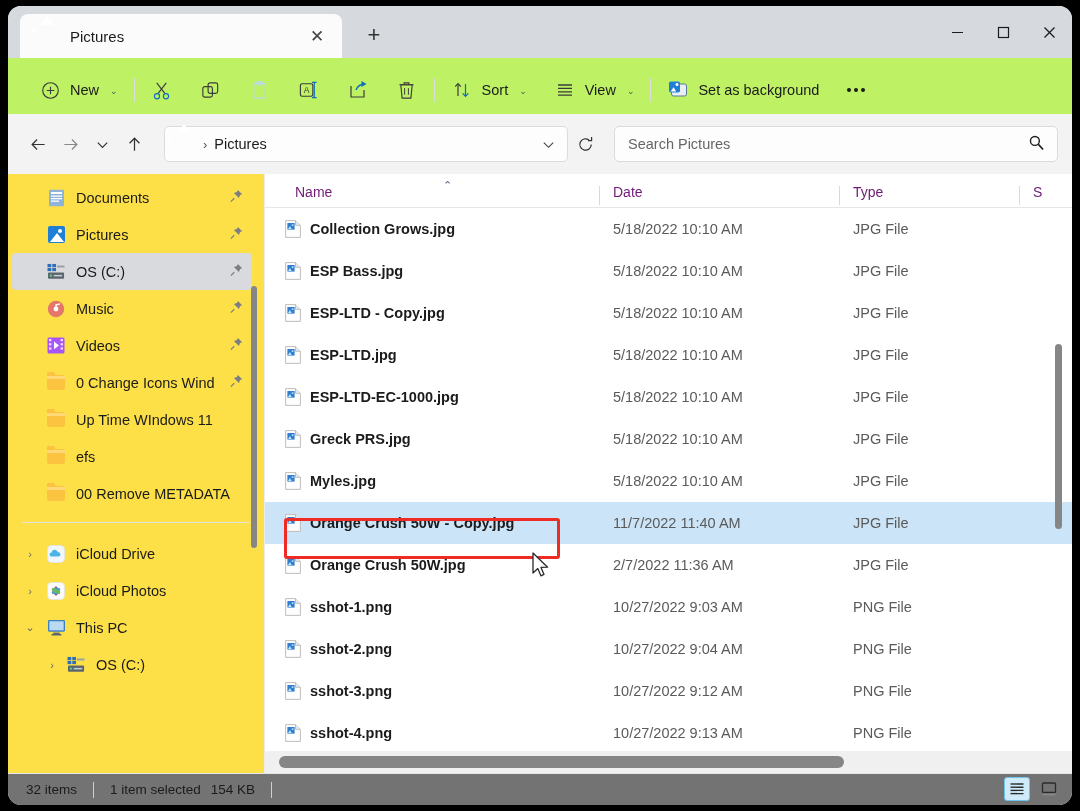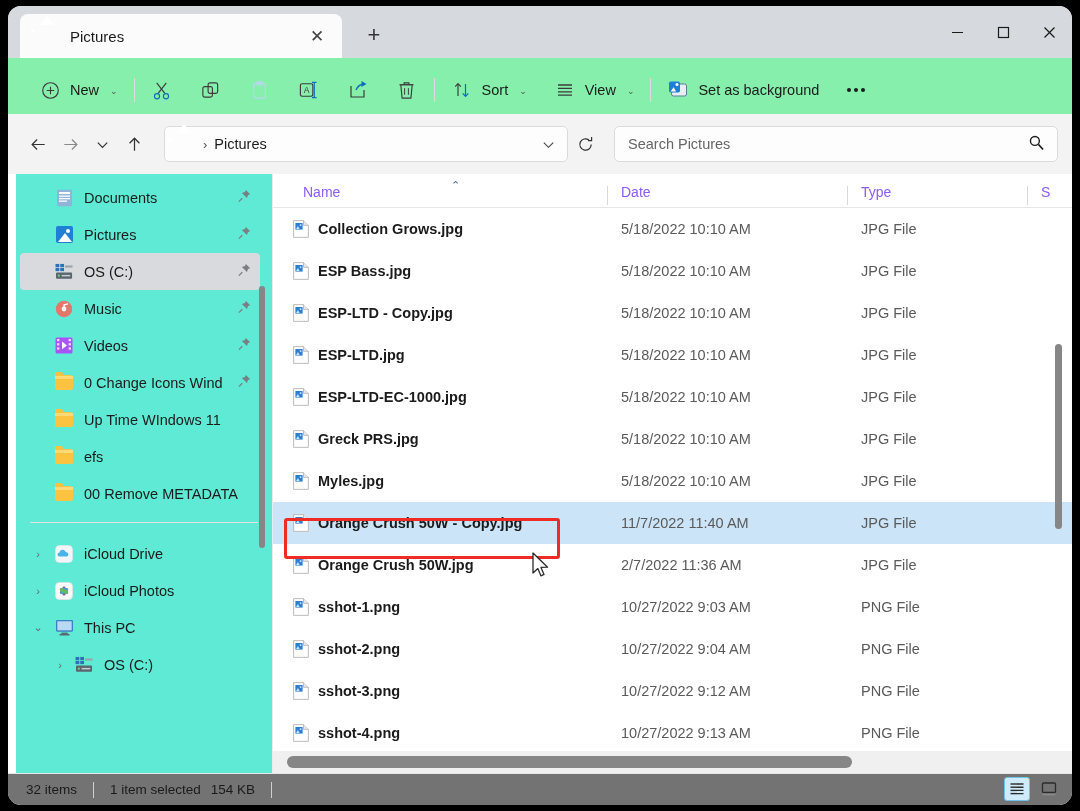--- a/index.html
+++ b/index.html
@@ -100,21 +100,21 @@
     width: 46px; height: 52px;
     display: flex; align-items: center; justify-content: center;
     color: #1b1b1b;
   }
   .wc svg { display:block; }
 
   
   .toolbar {
     flex: 0 0 56px;
     height: 56px;
-    background: #86efac;
+    background: #bef264;
     display: flex; align-items: center;
     padding: 8px 10px 0 22px;
     position: relative;
   }
   .tb-btn {
     height: 34px;
     display: flex; align-items: center;
     gap: 9px;
     padding: 0 9px;
     border-radius: 5px;
@@ -189,23 +189,22 @@
     display: flex;
     background: #ffffff;
     position: relative;
     min-height: 0;
   }
 
   
   .sidebar {
     flex: 0 0 256px;
     position: relative;
-    background: #5eead4;
+    background: #fde047;
     overflow: hidden;
-    margin-left: 8px;
   }
   .sb-inner { position:absolute; inset:0; padding-top: 5px; }
   .sb-item {
     height: 37px;
     display:flex; align-items:center;
     padding-left: 34px; padding-right: 10px;
     position: relative;
     border-radius: 4px;
     margin: 0 12px 0 4px;
   }
@@ -252,21 +251,21 @@
     overflow: hidden;
   }
   .colheader {
     position: relative;
     height: 34px;
     display: flex; align-items: flex-end;
     border-bottom: 1px solid #e6e6e6;
   }
   .col {
     position: relative;
-    font-size: 14px; color: #8b5cf6;
+    font-size: 14px; color: #701a75;
     padding-bottom: 7px;
     white-space: nowrap;
   }
   .col .divider {
     position:absolute; left:-14px; top:2px;
     width:1px; height:19px; background:#d9d9d9;
   }
   .col-name { position:absolute; left: 30px; bottom: 0; }
   .col-date { position:absolute; left: 348px; bottom: 0; }
   .col-type { position:absolute; left: 588px; bottom: 0; }

